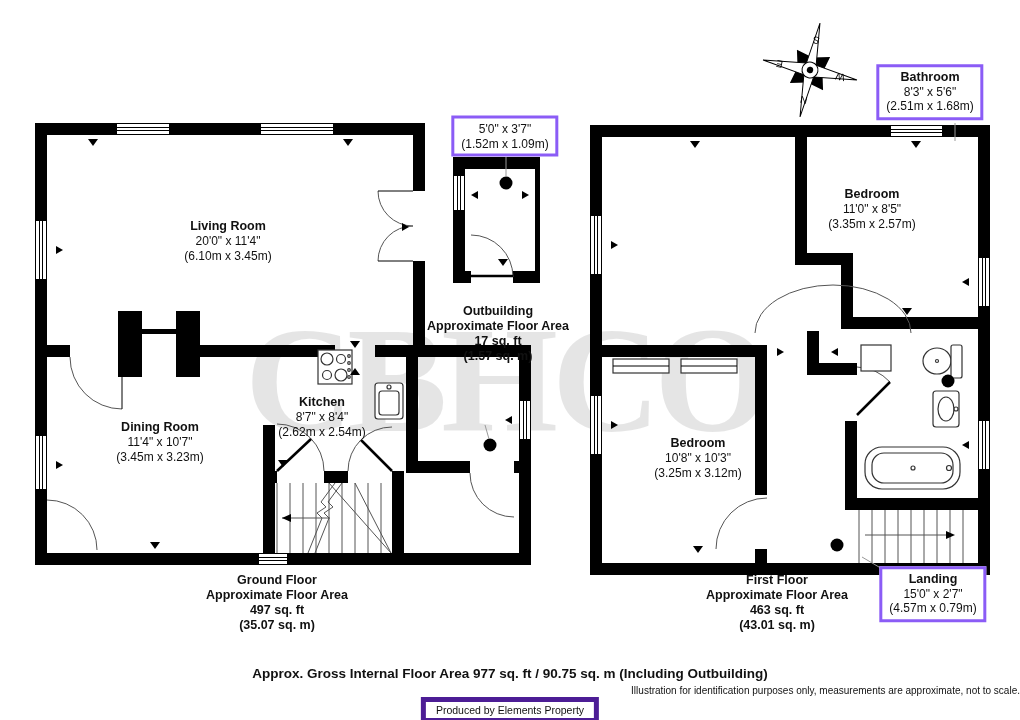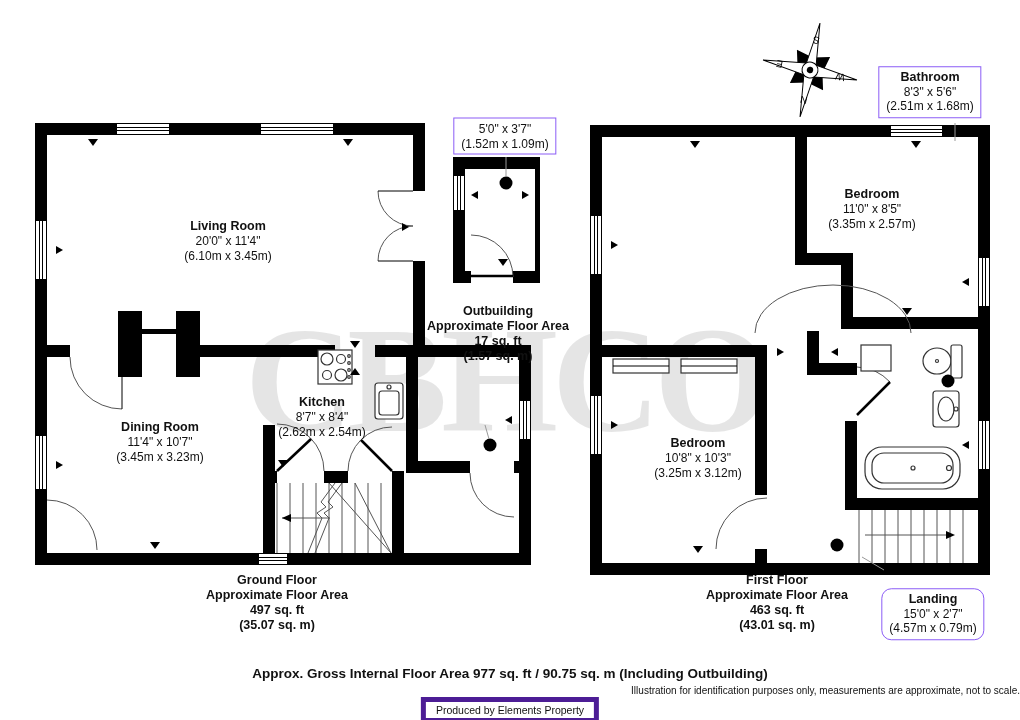--- a/index.html
+++ b/index.html
@@ -10,21 +10,21 @@
              font-family:"Liberation Serif",serif;font-weight:bold;font-size:150px;
              letter-spacing:-6px;color:rgba(0,0,0,0.10);z-index:0;white-space:nowrap;}
   #title{position:absolute;left:0;right:0;top:11px;text-align:center;
          font-size:17px;font-weight:bold;z-index:3;}
   .room-label{position:absolute;transform:translate(-50%,-50%);text-align:center;
               z-index:2;line-height:15px;white-space:nowrap;}
   .room-label .rname{font-weight:bold;font-size:12.5px;margin-top:16px;}
   .room-label .rdim{font-size:12px;}
   .label-box{position:absolute;transform:translate(-50%,-50%);text-align:center;
              z-index:2;line-height:14.5px;white-space:nowrap;background:#fff;
-             border:1px solid #8b5cf6;padding:3px 7px;}
+             border:3px solid #8b5cf6;padding:3px 7px;}
   .label-box .rname{font-weight:bold;font-size:12.5px;}
   .label-box .rdim{font-size:12px;}
   .summary{position:absolute;transform:translate(-50%,-50%);text-align:center;
            z-index:2;font-weight:bold;font-size:12.5px;line-height:15px;white-space:nowrap;}
   #gross-line{position:absolute;left:0;right:0;top:666px;text-align:center;
               font-weight:bold;font-size:13.5px;z-index:3;}
   #disclaimer{position:absolute;left:0;right:0;top:685px;text-align:right;
               font-size:10px;z-index:3;}
   #produced-box{position:absolute;left:50%;top:697px;transform:translateX(-50%);
                 border:5px solid #4c1d95;padding:2px 10px;font-size:10.5px;z-index:3;background:#fff;}
@@ -353,21 +353,21 @@
   <div class="room-label" style="left:698px;top:450px;">
     <div class="rname">Bedroom</div>
     <div class="rdim">10'8" x 10'3"</div>
     <div class="rdim">(3.25m x 3.12m)</div>
   </div>
   <div class="label-box" style="left:930px;top:92px;">
     <div class="rname">Bathroom</div>
     <div class="rdim">8'3" x 5'6"</div>
     <div class="rdim">(2.51m x 1.68m)</div>
   </div>
-  <div class="label-box" style="left:933px;top:614px;border-radius:10px;">
+  <div class="label-box" style="left:933px;top:594px;">
     <div class="rname">Landing</div>
     <div class="rdim">15'0" x 2'7"</div>
     <div class="rdim">(4.57m x 0.79m)</div>
   </div>
   <div class="summary" style="left:777px;top:603px;">
     <div>First Floor</div>
     <div>Approximate Floor Area</div>
     <div>463 sq. ft</div>
     <div>(43.01 sq. m)</div>
   </div>

